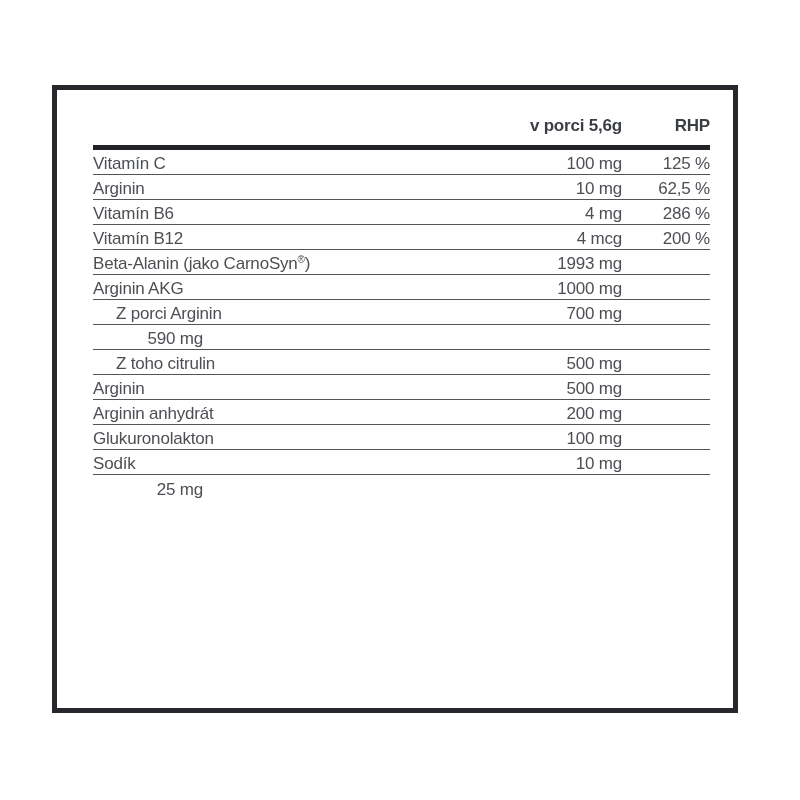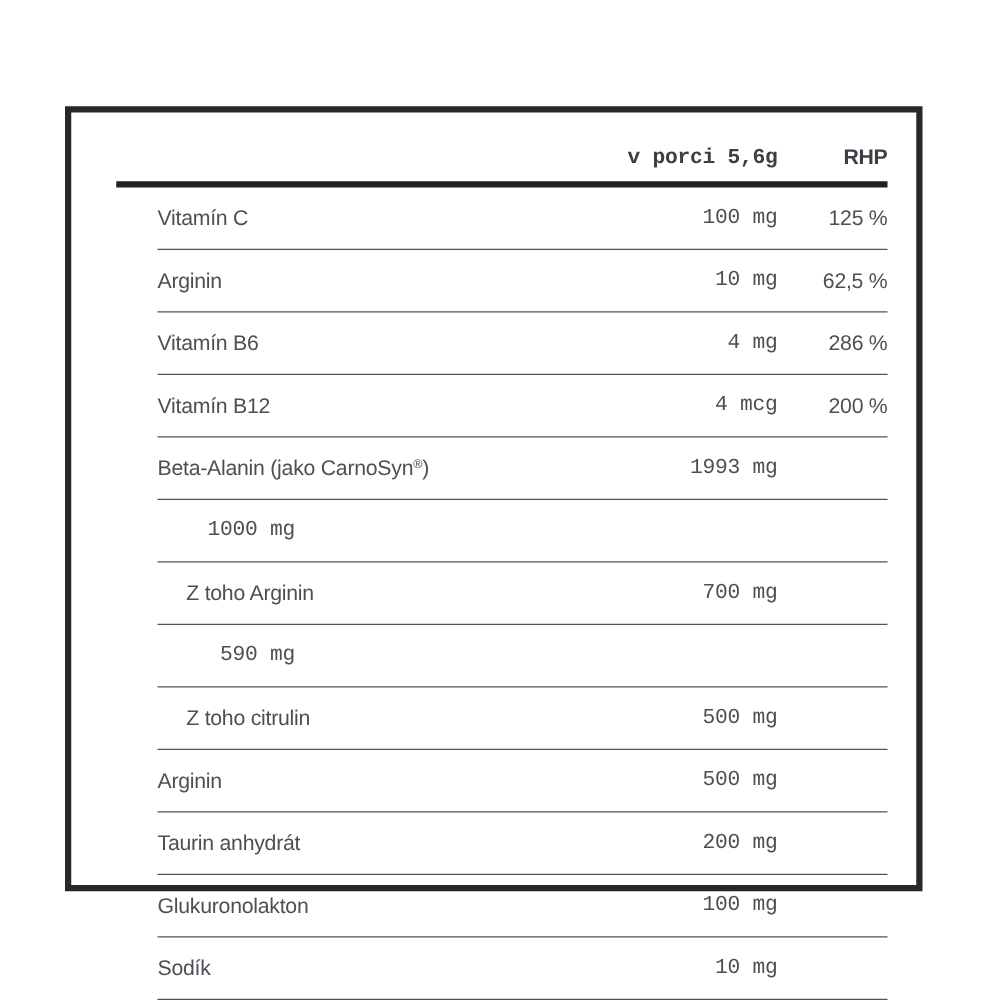--- a/index.html
+++ b/index.html
@@ -34,35 +34,34 @@
     border-bottom: 5px solid #202226;
   }
   .thead .th {
     font-weight: bold;
     font-size: 17px;
     color: #3b3f45;
     letter-spacing: -0.2px;
   }
   .row {
     display: flex;
-    align-items: center;
-    height: 50px;
+    align-items: flex-end;
+    height: 25px;
     border-bottom: 1.5px solid #515458;
-    margin-left: 33px;
   }
   .row:last-child { border-bottom: none; }
   .cell, .th {
     white-space: nowrap;
     font-size: 17px;
     color: #4c4f54;
     letter-spacing: -0.2px;
   }
   .label { flex: 1 1 auto; text-align: left; }
   .indent .label { padding-left: 23px; }
-  .amount { flex: 0 0 110px; text-align: right; font-family: Liberation Mono, monospace; }
+  .amount { flex: 0 0 110px; text-align: right; }
   .rhp { flex: 0 0 88px; text-align: right; }
   sup {
     font-size: 10px;
     line-height: 0;
     vertical-align: 6px;
   }
 </style>
 </head>
 <body>
 
@@ -95,44 +94,45 @@
         <span class="label cell">Vitamín B12</span>
         <span class="amount cell">4 mcg</span>
         <span class="rhp cell">200 %</span>
       </div>
       <div class="row">
         <span class="label cell">Beta-Alanin (jako CarnoSyn<sup>®</sup>)</span>
         <span class="amount cell">1993 mg</span>
         <span class="rhp cell"></span>
       </div>
       <div class="row">
+        <span class="label cell">Arginin AKG</span>
         <span class="amount cell">1000 mg</span>
         <span class="rhp cell"></span>
       </div>
       <div class="row indent">
-        <span class="label cell">Z toho Arginin</span>
+        <span class="label cell">Z porci Arginin</span>
         <span class="amount cell">700 mg</span>
         <span class="rhp cell"></span>
       </div>
       <div class="row">
         <span class="amount cell">590 mg</span>
         <span class="rhp cell"></span>
       </div>
       <div class="row indent">
         <span class="label cell">Z toho citrulin</span>
         <span class="amount cell">500 mg</span>
         <span class="rhp cell"></span>
       </div>
       <div class="row">
         <span class="label cell">Arginin</span>
         <span class="amount cell">500 mg</span>
         <span class="rhp cell"></span>
       </div>
       <div class="row">
-        <span class="label cell">Taurin anhydrát</span>
+        <span class="label cell">Arginin anhydrát</span>
         <span class="amount cell">200 mg</span>
         <span class="rhp cell"></span>
       </div>
       <div class="row">
         <span class="label cell">Glukuronolakton</span>
         <span class="amount cell">100 mg</span>
         <span class="rhp cell"></span>
       </div>
       <div class="row">
         <span class="label cell">Sodík</span>

